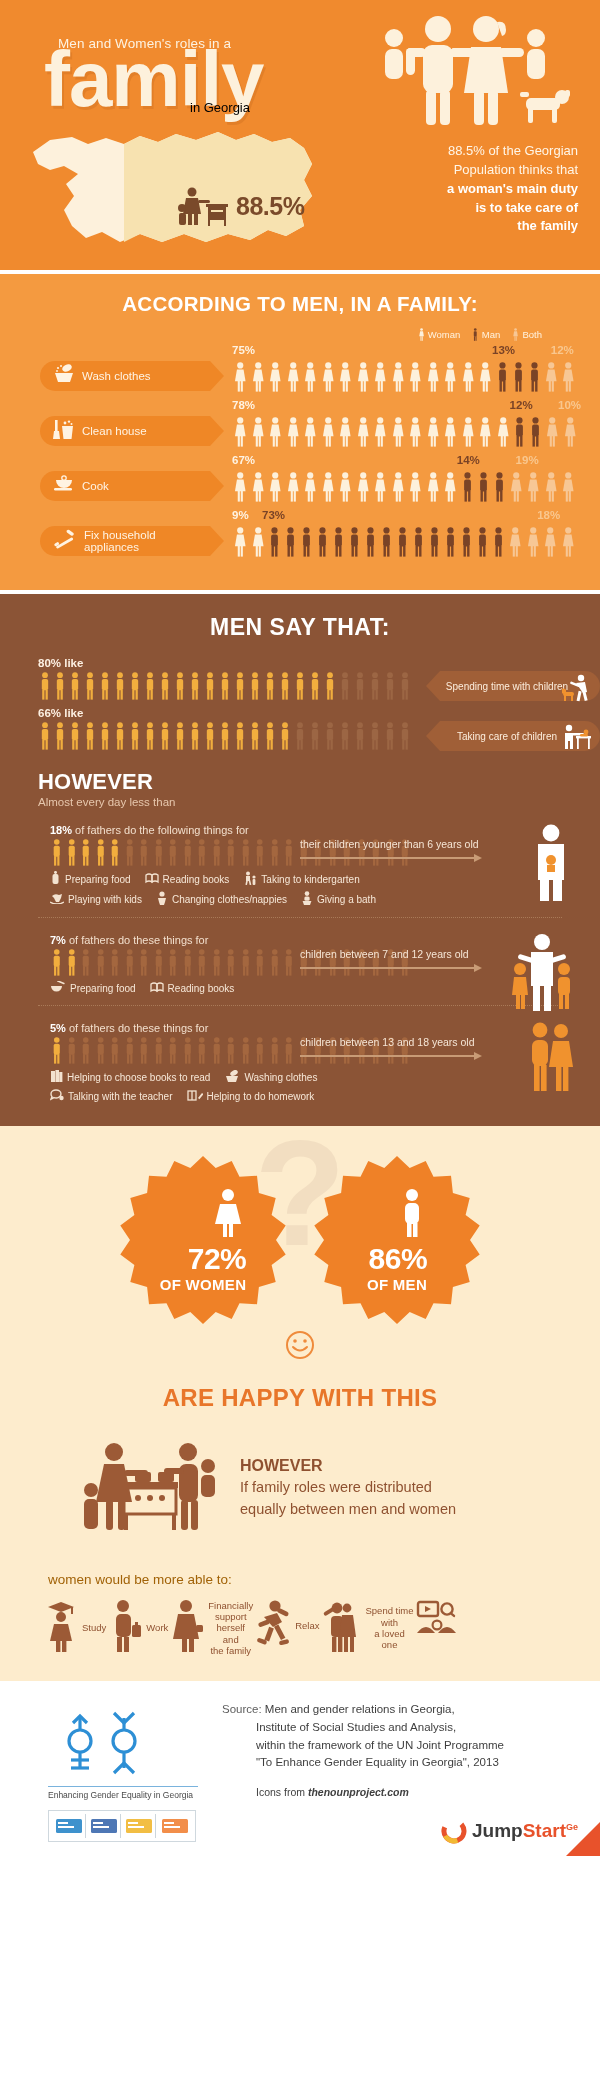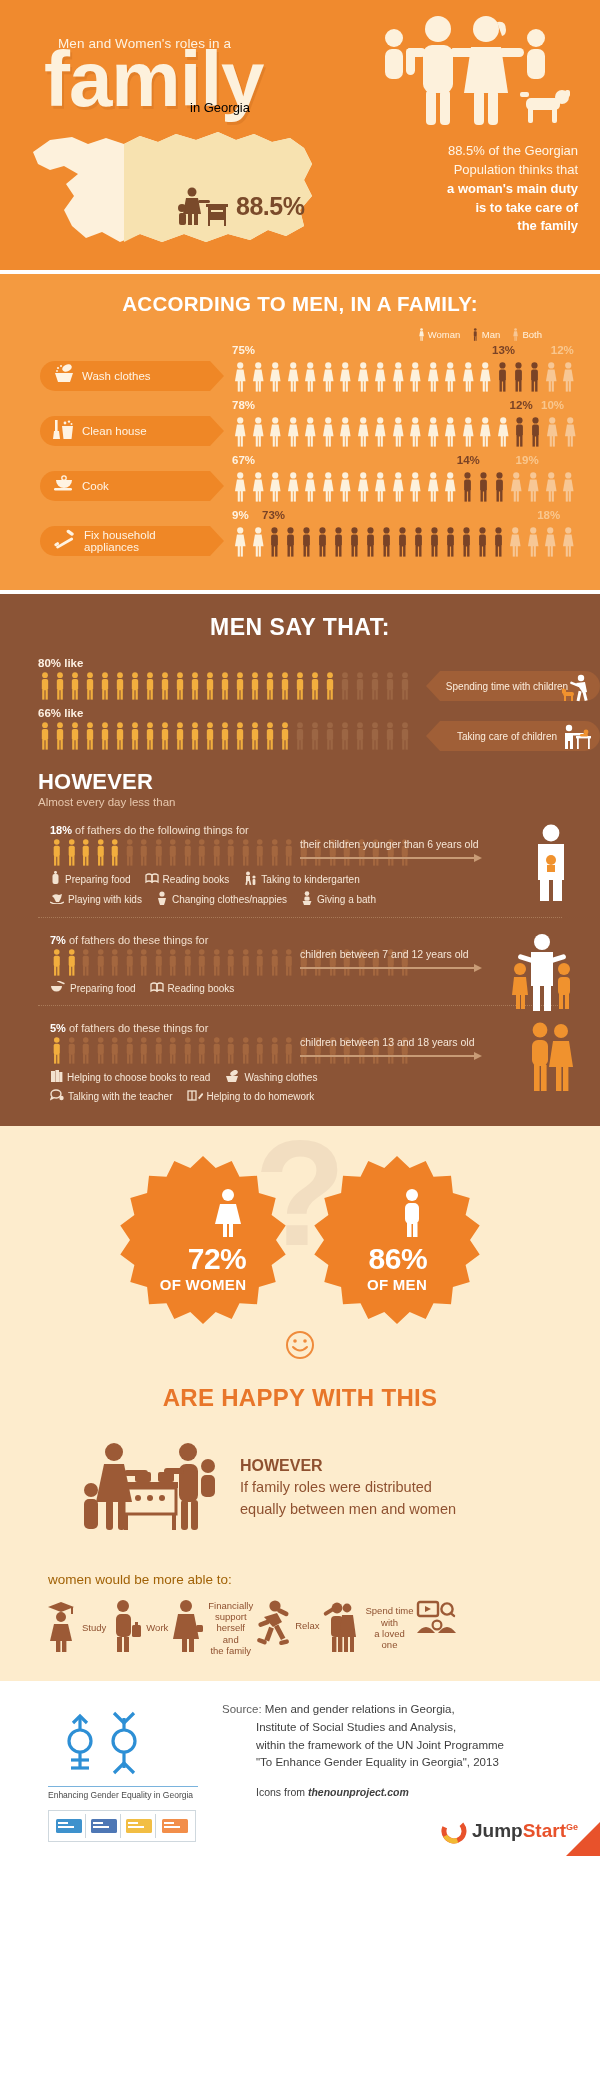--- a/index.html
+++ b/index.html
@@ -570,21 +570,21 @@
                   <circle cx="16" cy="3.6" r="1.2"></circle>
                   <circle cx="18.5" cy="6" r="1"></circle>
                 </g>
               </svg></span>
             <span class="lbl">Clean house</span>
           </div>
           <div class="task-data">
             <div class="pct-row">
               <span class="pl" style="left:0px">78%</span>
               <span class="pm" style="left:277.6px">12%</span>
-              <span class="pb" style="left:309px">10%</span>
+              <span class="pb" style="left:326px">10%</span>
             </div>
             <div class="people-row">
               <svg width="16.5" height="30" viewBox="0 0 11 30">
                 <g fill="#fdf1dc">
                   <circle cx="5.5" cy="3.4" r="3.1"></circle>
                   <path d="M2.2 7.6 h6.6 l2 11.6 h-10.6 z"></path>
                   <rect x="3" y="19" width="2.1" height="10.6"></rect>
                   <rect x="6" y="19" width="2.1" height="10.6"></rect>
                 </g>
               </svg>

